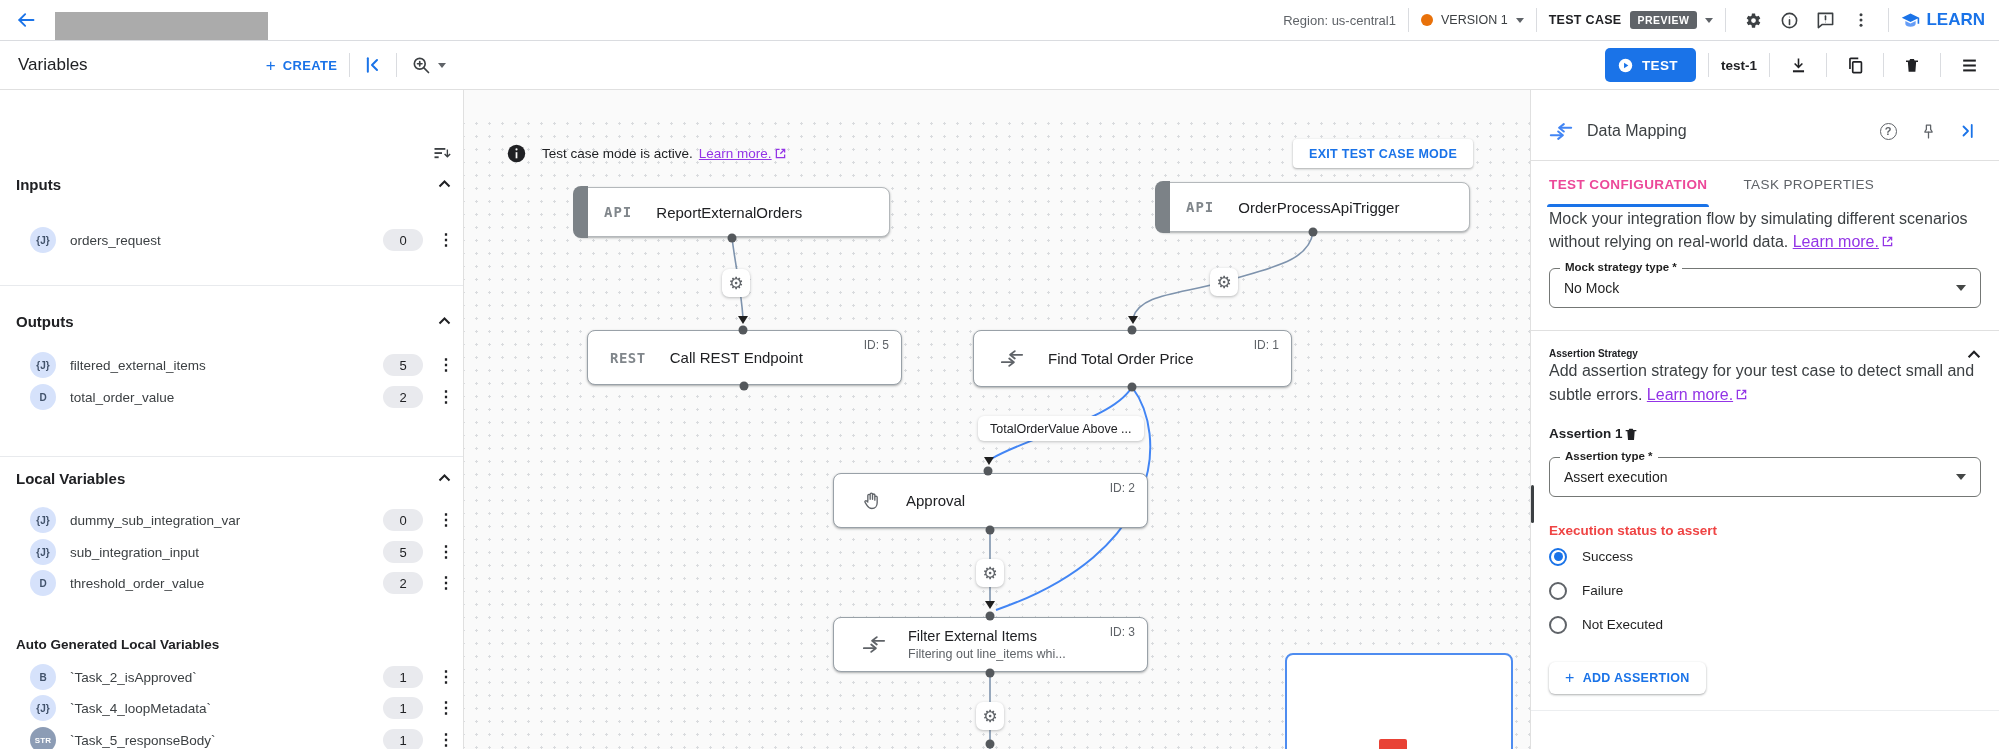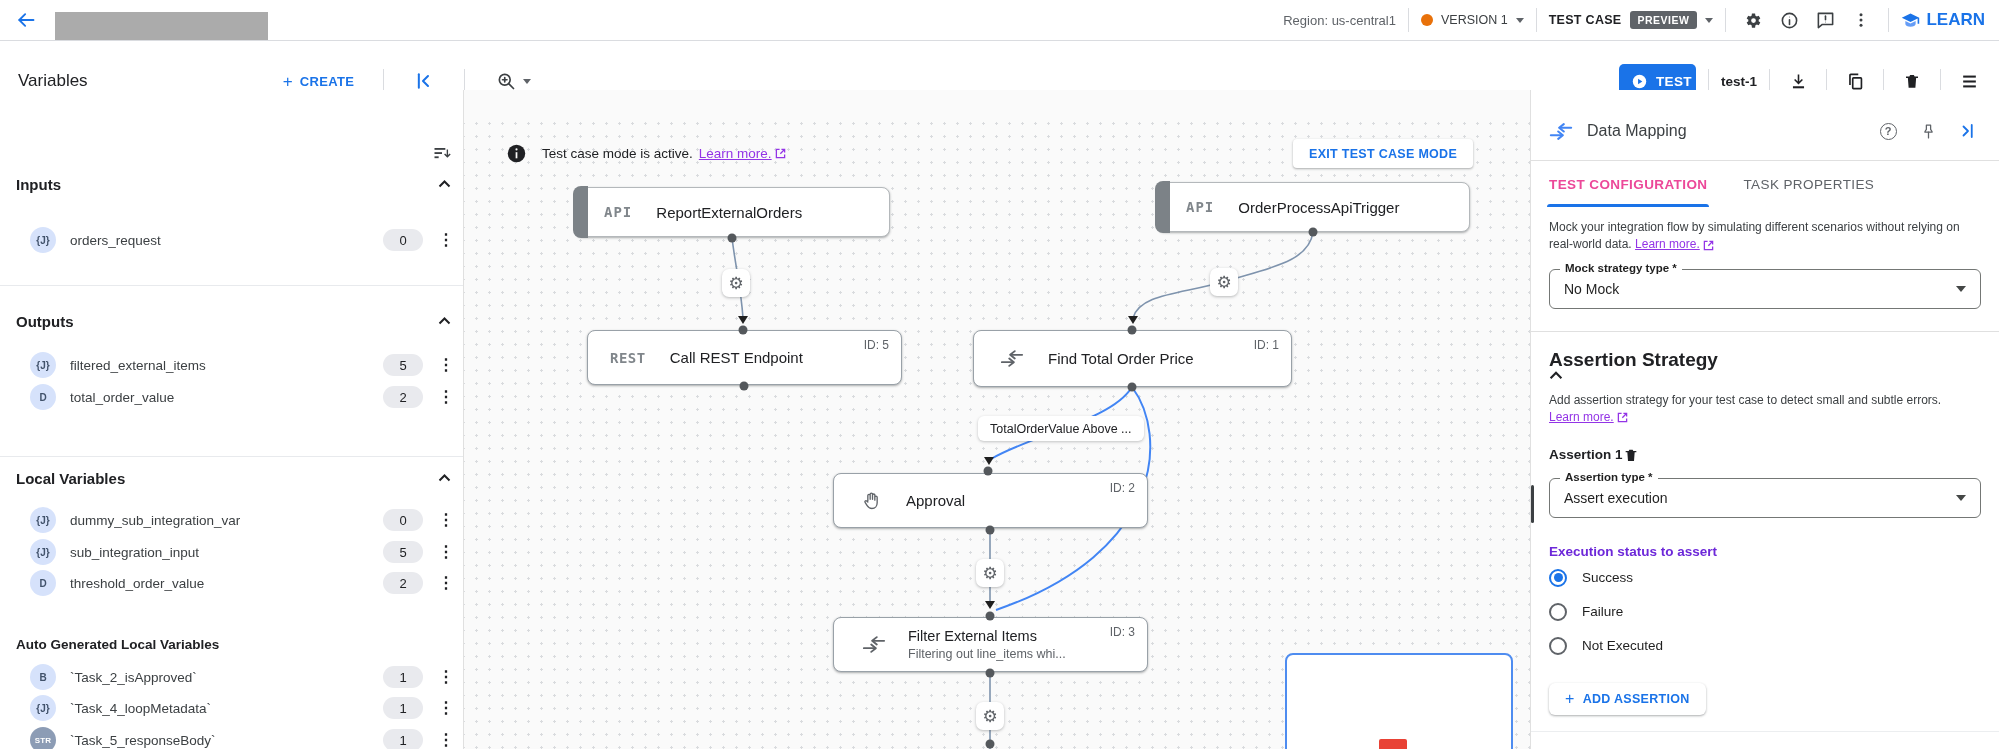--- a/index.html
+++ b/index.html
@@ -19,30 +19,30 @@
   .odot { width:12px; height:12px; border-radius:50%; background:#e8710a; }
   .caret { width:0; height:0; border-left:4.5px solid transparent; border-right:4.5px solid transparent; border-top:5.5px solid #5f6368; }
   .tcwrap { display:flex; align-items:center; gap:8px; cursor:pointer; }
   .tclabel { font-size:12.5px; font-weight:700; letter-spacing:.3px; color:#202124; }
   .pbadge { background:#5f6368; color:#fff; font-size:10.5px; font-weight:700; letter-spacing:.5px; padding:3px 8px; border-radius:3px; }
   .tbicon { width:30px; height:30px; display:flex; align-items:center; justify-content:center; cursor:pointer; color:#3c4043; }
   .tbicon + .tbicon { margin-left:6px; }
   .learn { display:flex; align-items:center; gap:6px; color:#1a73e8; font-weight:700; font-size:17px; cursor:pointer; }
 
   
-  .toolbar { position:absolute; left:0; top:57px; width:1999px; height:49px; background:#fff;
-    border-bottom:1px solid #e0e0e0; display:flex; align-items:center;gap:17px; }
+  .toolbar { position:absolute; left:0; top:41px; width:1999px; height:49px; background:#fff;
+    border-bottom:1px solid #e0e0e0; display:flex; align-items:center; }
   .pagetitle { margin-left:18px; font-size:17px; color:#202124; }
   .createbtn { margin-left:178px; display:flex; align-items:center; gap:7px; color:#1a73e8; font-size:13px; font-weight:700; letter-spacing:.3px; cursor:pointer; background:none; border:none; }
   .plus { font-size:17px; font-weight:400; line-height:1; }
   .bluetool { color:#1a73e8; cursor:pointer; display:flex; align-items:center; }
   .zoomctl { display:flex; align-items:center; gap:7px; cursor:pointer; }
   .tool-right { margin-left:auto; display:flex; align-items:center; padding-right:14px; }
   .testbtn { display:flex; align-items:center; gap:8px; background:#1a73e8; color:#fff; border:none;
-    height:34px; padding:0 4px 0 12px; border-radius:5px; font-size:13.5px; font-weight:700; letter-spacing:.4px; cursor:pointer; }
+    height:34px; padding:0 18px 0 12px; border-radius:5px; font-size:13.5px; font-weight:700; letter-spacing:.4px; cursor:pointer; }
   .testname { font-size:13.5px; font-weight:700; color:#202124; }
   .toolicon { width:32px; height:32px; display:flex; align-items:center; justify-content:center; cursor:pointer; }
 
   
   .sidebar { position:absolute; left:0; top:90px; width:464px; height:659px; background:#fff;
     border-right:1px solid #e0e0e0; overflow:hidden; }
   .search { position:absolute; left:16px; top:43px; width:400px; height:40px; border:1px solid #dadce0;
     border-radius:8px; display:flex; align-items:center; padding:0 12px; background:#fff; }
   .search input { flex:1; border:none; outline:none; font-size:14px; color:#202124; font-family:inherit; }
   .search input::placeholder { color:#80868b; }
@@ -106,30 +106,30 @@
   .pheadwrap { margin:0 -18px; padding:0 18px; border-bottom:1px solid #e0e0e0; }
   .phead { display:flex; align-items:center; gap:14px; padding:28px 0 16px; }
   .ptitle { font-size:16px; font-weight:500; color:#3c4043; flex:1; }
   .picon { width:26px; height:26px; display:flex; align-items:center; justify-content:center; cursor:pointer; color:#5f6368; }
   .helpicon { width:17px; height:17px; border:1.6px solid #5f6368; border-radius:50%; display:flex; align-items:center;
     justify-content:center; font-size:11px; font-weight:700; color:#5f6368; }
   .ptabs { display:flex; gap:36px; height:46px; align-items:center; }
   .ptab { font-size:13.5px; font-weight:500; letter-spacing:.4px; color:#5f6368; cursor:pointer; position:relative; height:100%; display:flex; align-items:center; }
   .ptab.active { color:#ec4899; font-weight:700; }
   .ptab.active::after { content:""; position:absolute; left:-2px; right:-2px; bottom:0; height:3px; background:#1a73e8; border-radius:3px 3px 0 0; }
-  .pdesc { margin-top:12px; font-size:12px; line-height:1.45; color:#3c4043; }
+  .pdesc { font-size:16px; line-height:1.45; color:#3c4043; }
   .osel { position:relative; margin-top:15px; height:40px; border:1px solid #747775; border-radius:6px;
     display:flex; align-items:center; padding:0 14px; font-size:14px; color:#1f1f1f; cursor:pointer; background:#fff; }
   .flab { position:absolute; top:-8px; left:10px; background:#fff; padding:0 5px; font-size:11.5px; font-weight:700; color:#1f1f1f; }
   .selcaret { margin-left:auto; width:0; height:0; border-left:5px solid transparent; border-right:5px solid transparent; border-top:6px solid #444746; }
   .pdivider { margin:22px -18px 0; border:none; border-top:1px solid #e0e0e0; }
-  .asshead { margin-top:17px; display:flex; align-items:flex-start; justify-content:space-between;
-    font-size:19px; font-weight:700; color:#202124;flex-direction:column; }
+  .asshead { margin-top:17px; display:flex; align-items:flex-end; justify-content:space-between;
+    font-size:10px; font-weight:700; color:#202124; }
   .assert1 { margin-top:20px; display:flex; align-items:center; font-size:13.5px; font-weight:700; color:#202124; }
-  .plabel { margin-top:26px; font-size:13.5px; font-weight:700; color:#6d28d9; }
+  .plabel { margin-top:26px; font-size:13.5px; font-weight:700; color:#ef4444; }
   .radio { margin-top:4px; display:flex; align-items:center; gap:15px; height:30px; font-size:13.5px; color:#1f1f1f; cursor:pointer; }
   .rb { width:18px; height:18px; border:2px solid #5f6368; border-radius:50%; display:flex; align-items:center; justify-content:center; flex:0 0 18px; }
   .radio.checked .rb { border-color:#1a73e8; }
   .radio.checked .rb::after { content:""; width:9px; height:9px; border-radius:50%; background:#1a73e8; }
   .addbtn { margin-top:22px; display:flex; align-items:center; gap:8px; height:32px; padding:0 16px; background:#fff;
     border:none; border-radius:6px; color:#1a73e8; font-weight:700; font-size:12.5px; letter-spacing:.3px;
     box-shadow:0 1px 2px rgba(60,64,67,.3), 0 1px 3px rgba(60,64,67,.15); cursor:pointer; font-family:inherit; }
   .pdiv2 { margin:16px -18px 0; border:none; border-top:1px solid #eceef0; }
 </style>
 </head>

